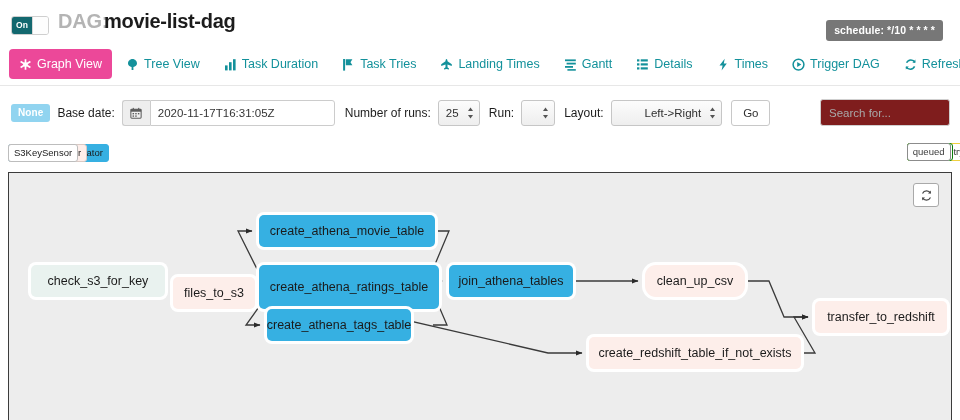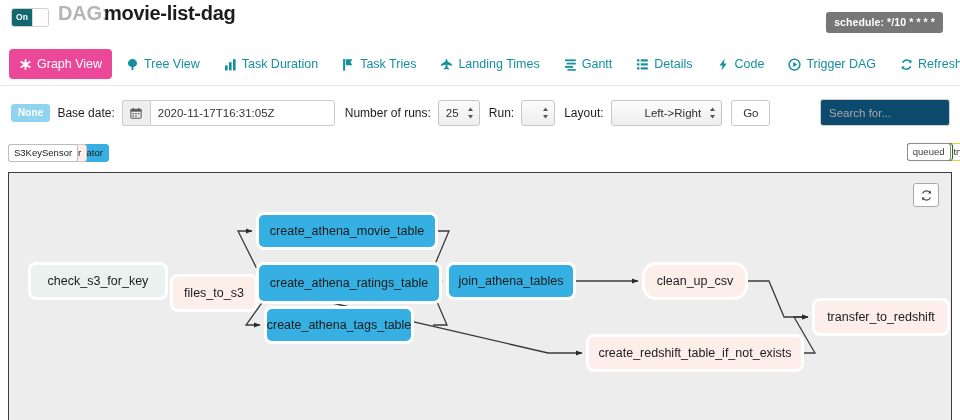--- a/index.html
+++ b/index.html
@@ -6,21 +6,21 @@
   html, body {
     margin: 0; padding: 0;
     width: 960px; height: 420px;
     overflow: hidden;
     background: #fff;
     font-family: "Liberation Sans", sans-serif;
   }
   #app { position: relative; width: 960px; height: 420px; background: #fff; }
 
   .title-row {
-    position: absolute; left: 0; top: 0; width: 952px; height: 38px; padding-left: 15px;
+    position: absolute; left: 0; top: 8px; width: 952px; height: 38px; padding-left: 15px;
   }
   .dag-toggle {
     position: absolute; left: 11px; top: 8px;
     width: 38px; height: 19px;
     border-radius: 3px;
     background: #fff;
     border: 1px solid #cfcfcf;
     display: flex; align-items: stretch;
     overflow: hidden;
     box-shadow: inset 0 1px 1px rgba(0,0,0,.07);
@@ -129,21 +129,21 @@
     height: 26px; padding: 0 11px;
     border: 1px solid #c8c8c8; border-radius: 3px;
     background: #ffffff; font-size: 11.5px; color: #303030;
     display: flex; align-items: center; cursor: pointer;
     font-family: "Liberation Sans", sans-serif;
   }
   .search-box {
     position: absolute; right: 10px; top: 99px;
     width: 130px; height: 27px;
     border: 1px solid #cfcfcf; border-radius: 3px;
-    background: #0c4a6e;
+    background: #7f1d1d;
     font-size: 11.5px; color: #9a9a9a;
     padding: 0 8px; line-height: 25px;
     font-family: "Liberation Sans", sans-serif;
   }
   .search-box::placeholder { color: #a8a8a8; }
 
   
   .legend { position: absolute; left: 0; top: 144px; width: 960px; height: 22px; }
   .lg {
     position: absolute;
@@ -261,21 +261,21 @@
           <rect x="4.7" y="5.3" width="7.1" height="2.2" fill="#13919b"></rect>
           <rect x="1" y="9.3" width="2.4" height="2.2" fill="#13919b"></rect>
           <rect x="4.7" y="9.3" width="7.1" height="2.2" fill="#13919b"></rect>
         </svg>
         <span>Details</span>
       </div>
       <div class="nav-item">
         <svg class="ic" viewBox="0 0 13 13">
           <path d="M7.7 0.8 L2.5 7.4h3.1l-1 5.1 5.2-6.9H6.8z" fill="#13919b"></path>
         </svg>
-        <span>Code</span>
+        <span>Times</span>
       </div>
       <div class="nav-item">
         <svg class="ic" viewBox="0 0 13 13">
           <circle cx="6.5" cy="6.6" r="5.4" fill="none" stroke="#13919b" stroke-width="1.5"></circle>
           <path d="M5.2 4.1 L9.3 6.6 L5.2 9.1 z" fill="#13919b"></path>
         </svg>
         <span>Trigger DAG</span>
       </div>
       <div class="nav-item">
         <svg class="ic" viewBox="0 0 13 13">
@@ -382,21 +382,21 @@
           <path d="M424,152 L438,152 L419,108 L433,108"></path>
           <path d="M564,108 L629,108"></path>
           <path d="M736,108 L759.94,108 L775.06,144 L799,144"></path>
           <path d="M792,180 L806,180 L785,144 L799,144"></path>
         </g>
     </svg>
     <div id="nodes">
         <div class="node sensor" style="left: 22px; top: 92px; width: 134px; height: 32px;">check_s3_for_key</div>
         <div class="node python" style="left: 164px; top: 104px; width: 82px; height: 32px;">files_to_s3</div>
         <div class="node athena" style="left: 250px; top: 42px; width: 176px; height: 32px;">create_athena_movie_table</div>
-        <div class="node athena" style="left: 250px; top: 92px; width: 180px; height: 36px;">create_athena_ratings_table</div>
+        <div class="node athena" style="left: 250px; top: 92px; width: 180px; height: 44px;">create_athena_ratings_table</div>
         <div class="node athena" style="left: 258px; top: 136px; width: 144px; height: 32px;">create_athena_tags_table</div>
         <div class="node athena" style="left: 440px; top: 92px; width: 124px; height: 32px;">join_athena_tables</div>
         <div class="node python" style="left: 636px; top: 92px; width: 100px; height: 32px; border-radius: 11px;">clean_up_csv</div>
         <div class="node python" style="left: 580px; top: 164px; width: 212px; height: 32px;">create_redshift_table_if_not_exists</div>
         <div class="node python" style="left: 806px; top: 128px; width: 132px; height: 32px;">transfer_to_redshift</div>
       </div>
   </div>
 
 </div>
 

